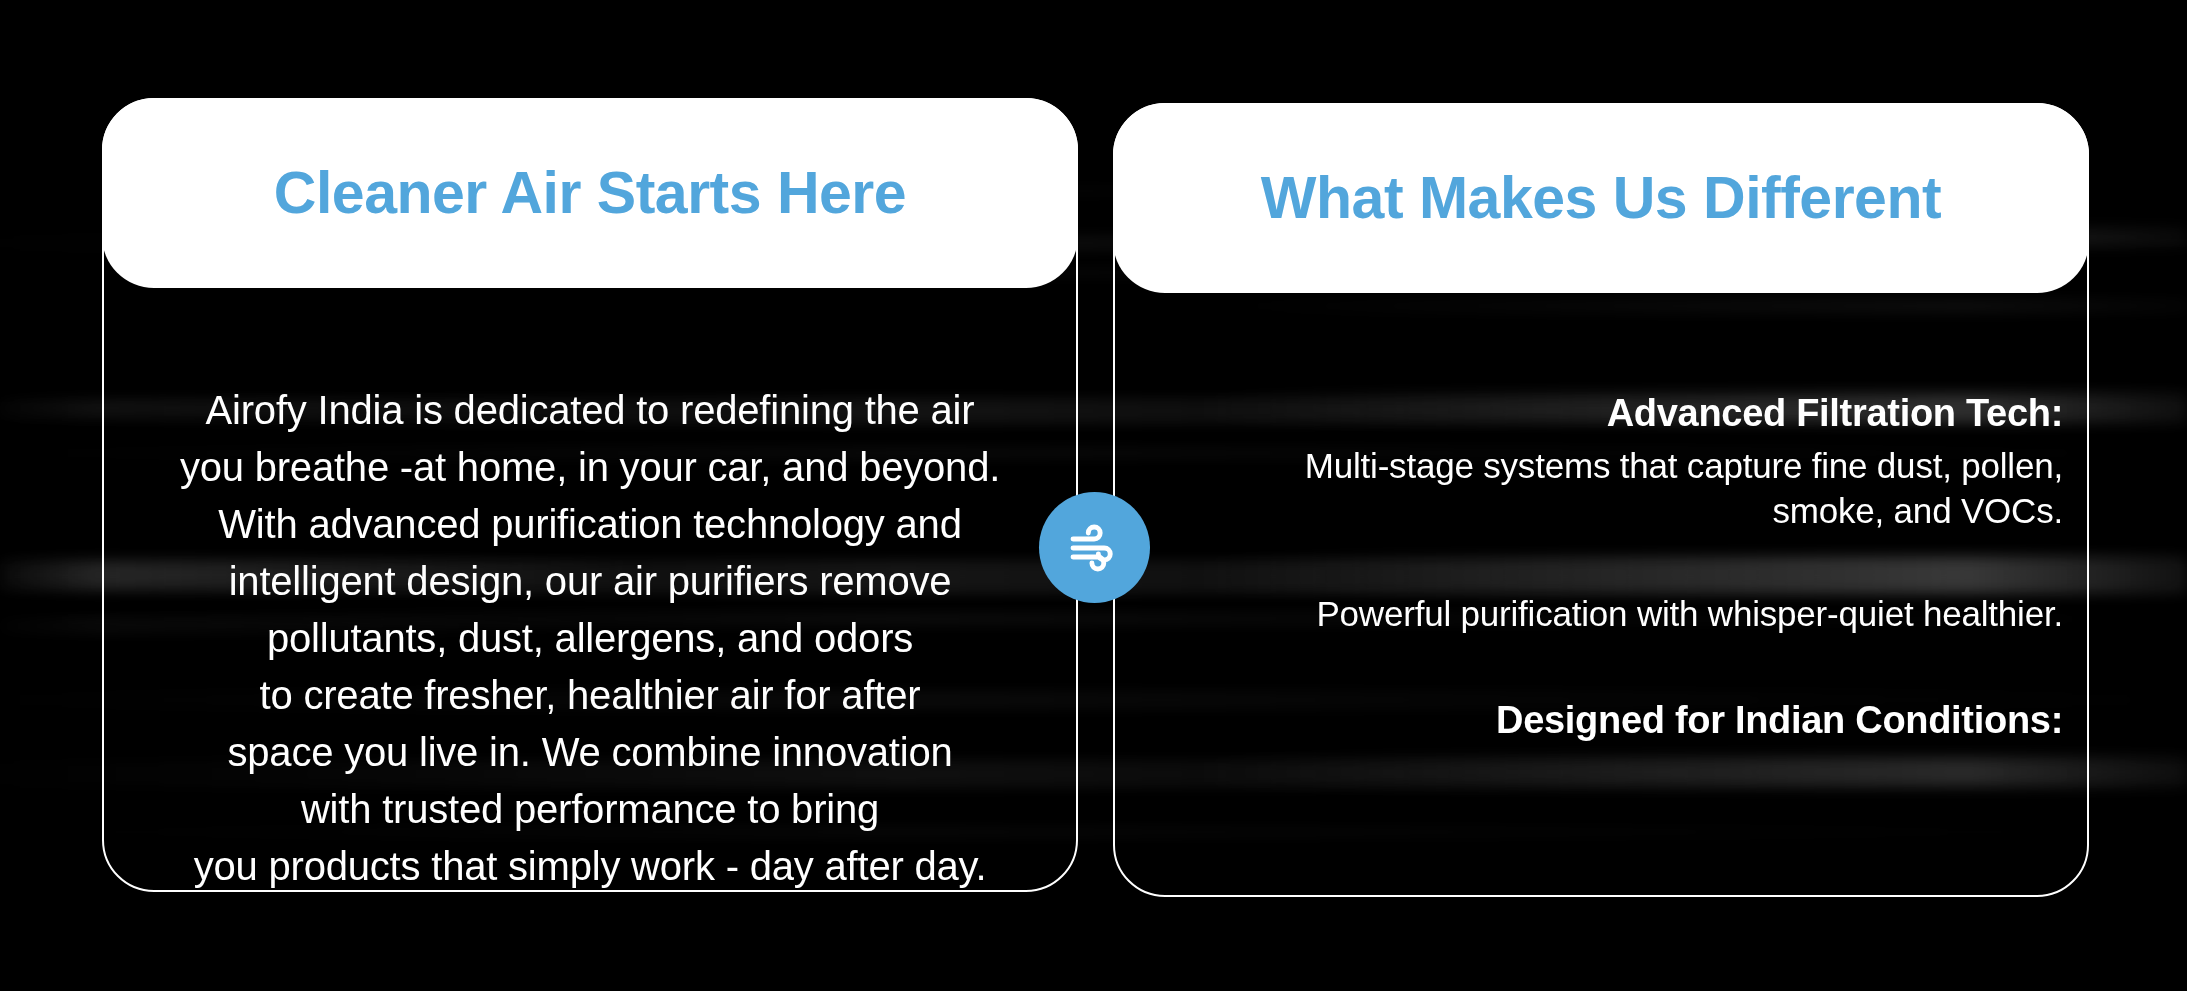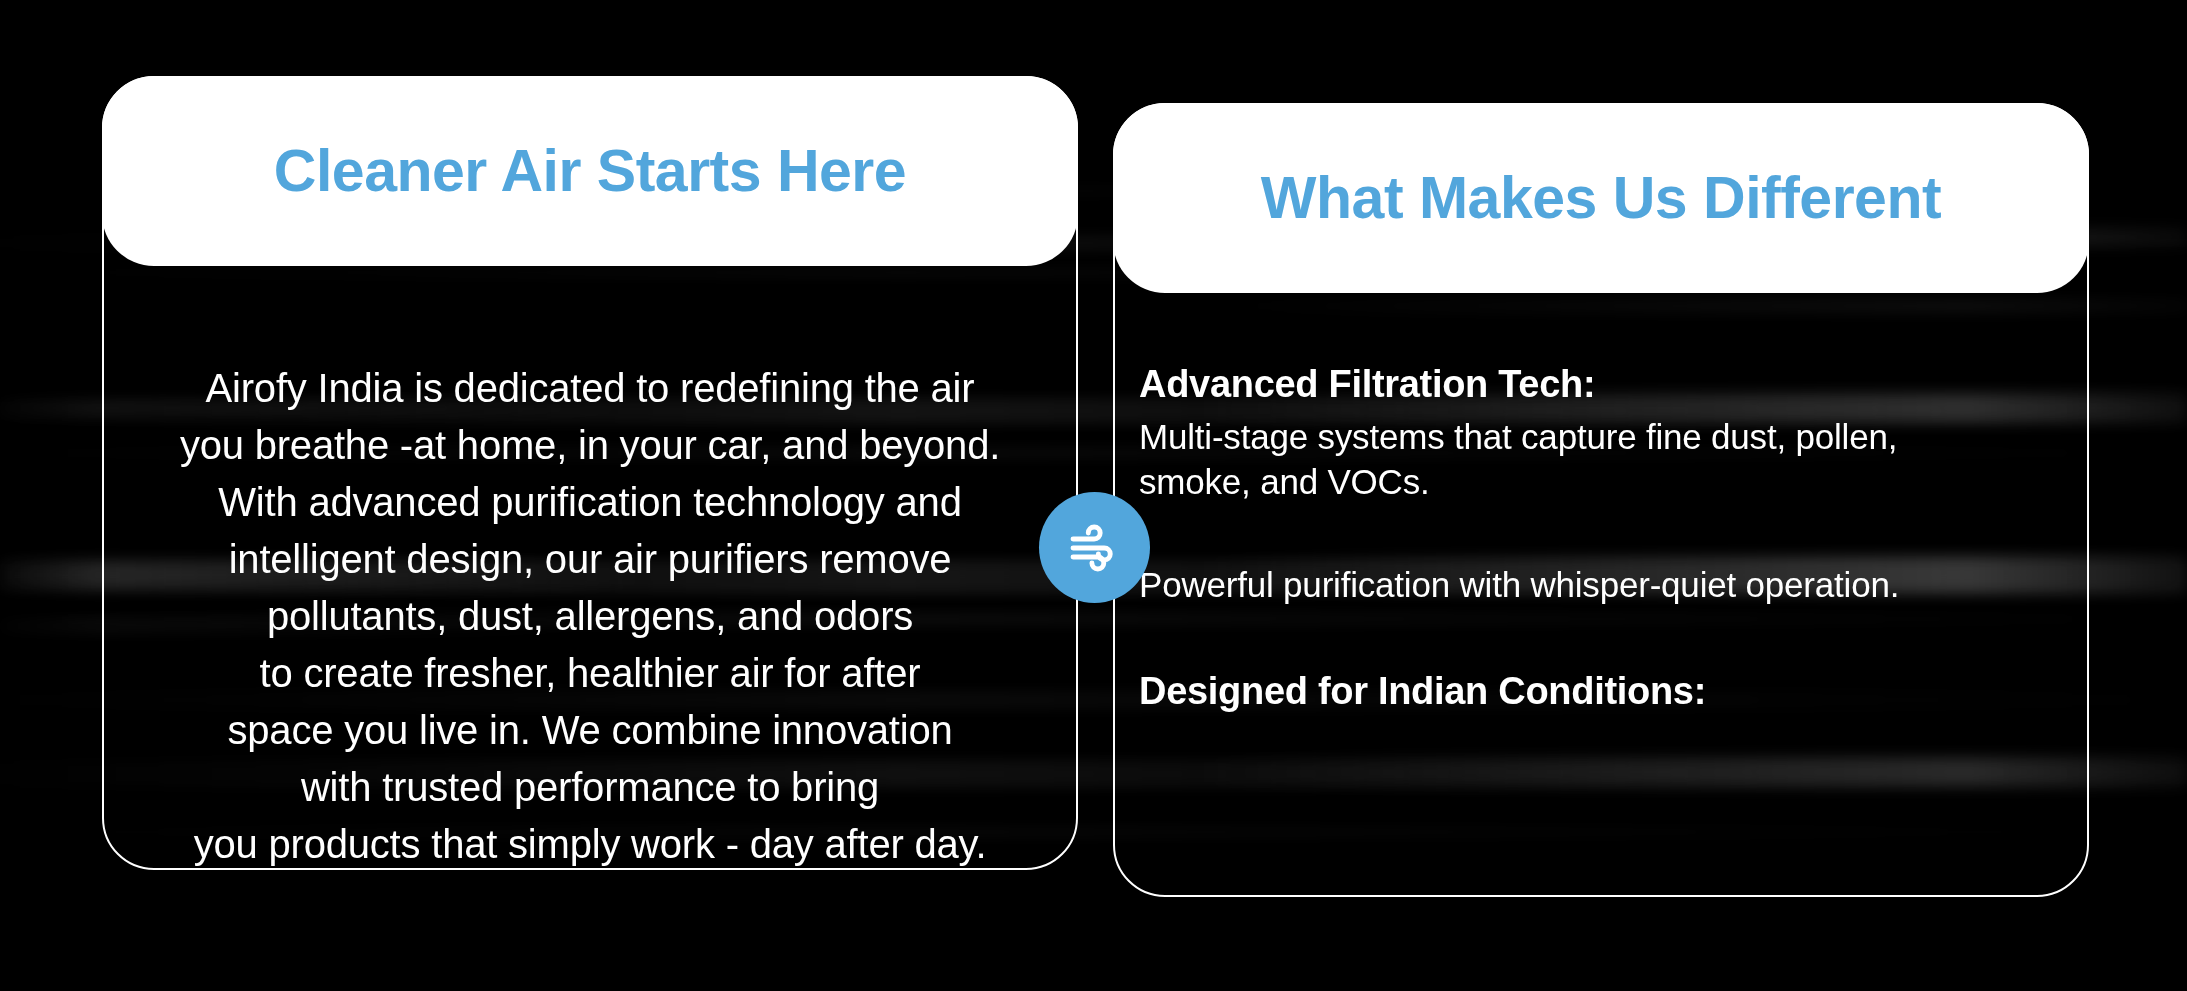--- a/index.html
+++ b/index.html
@@ -90,21 +90,21 @@
     inset:0;
   }
 
   .panel {
     position:absolute;
     border:2px solid #ffffff;
     border-radius:52px;
     background:transparent;
   }
 
-  #panel-left  { left:102px;  top:76px;  width:976px;  height:794px;text-decoration:underline; }
+  #panel-left  { left:102px;  top:98px;  width:976px;  height:794px;text-decoration:underline; }
   #panel-right { left:1113px; top:103px;  width:976px;  height:794px; }
 
   .panel-header {
     position:absolute;
     top:-2px;
     left:-2px;
     width:calc(100% + 4px);
     height:190px;
     background:#ffffff;
     border-radius:52px;
@@ -143,24 +143,24 @@
     line-height:57px;
     font-weight:400;
     letter-spacing:-0.2px;
     width:100%;
     padding:0 40px;
   }
   #about-paragraph .line { display:block; white-space:nowrap; }
 
   
   #feature-list {
-    margin-top:63px;
+    margin-top:92px;
     width:100%;
     padding:0 24px;
-    text-align:left;
+    text-align:right;
     color:#ffffff;
   }
 
   .feature-block { margin-bottom:58px; }
   .feature-block:last-child { margin-bottom:0; }
 
   .feature-heading {
     font-size:38px;
     font-weight:bold;
     line-height:52px;
@@ -252,21 +252,21 @@
         <div class="feature-block">
           <div class="feature-heading">Advanced Filtration Tech:</div>
           <div class="feature-desc">
             <span class="line">Multi-stage systems that capture fine dust, pollen,</span>
             <span class="line">smoke, and VOCs.</span>
           </div>
         </div>
 
         <div class="feature-block">
           <div class="feature-desc">
-            <span class="line">Powerful purification with whisper-quiet operation.</span>
+            <span class="line">Powerful purification with whisper-quiet healthier.</span>
           </div>
         </div>
 
         <div class="feature-block">
           <div class="feature-heading">Designed for Indian Conditions:</div>
         </div>
 
       </div>
     </div>
   </section>

